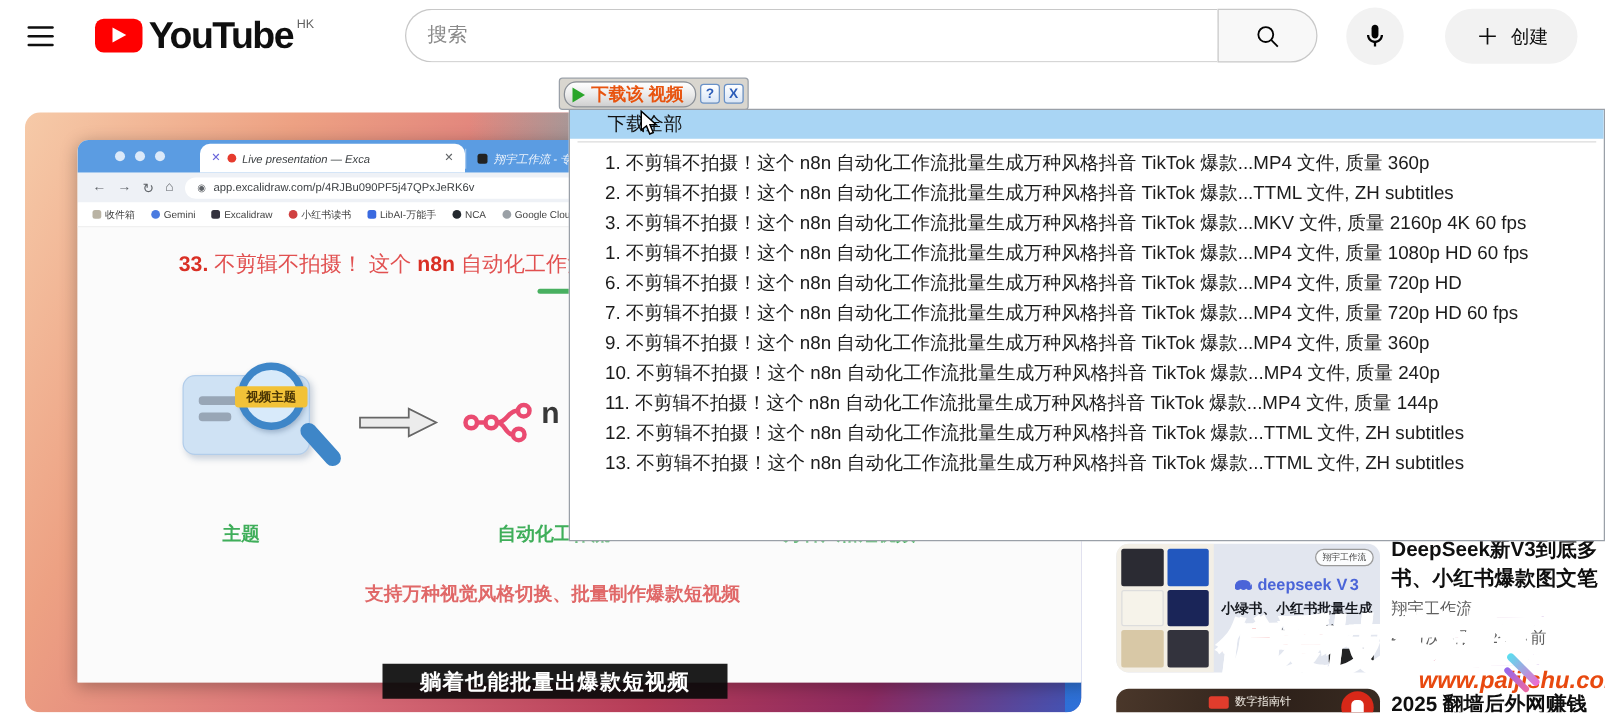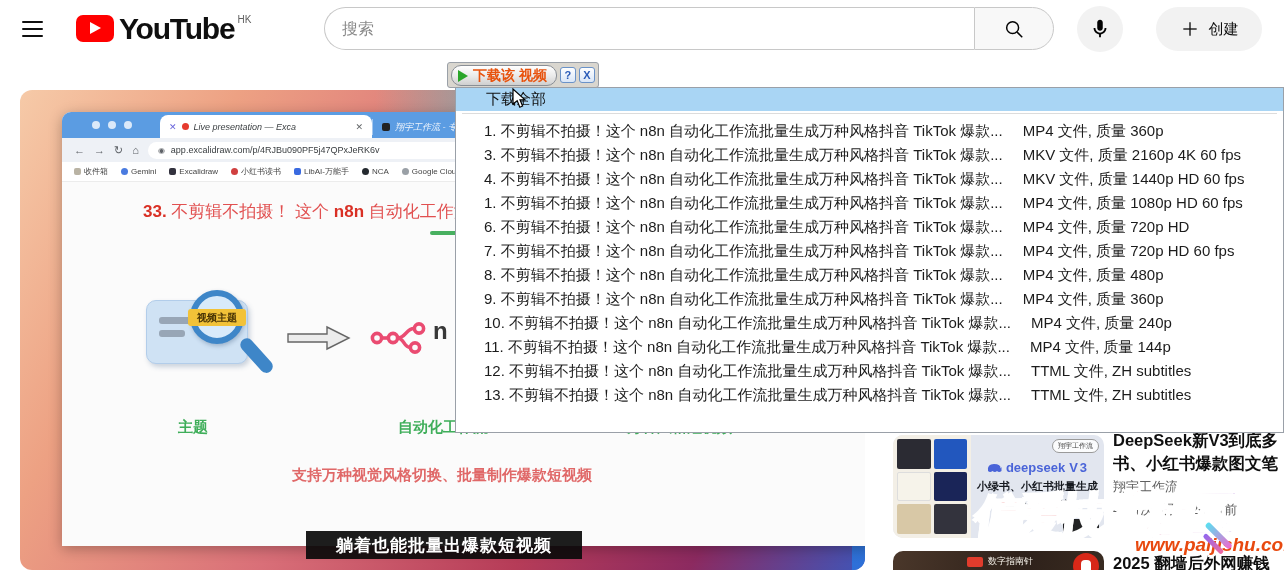--- a/index.html
+++ b/index.html
@@ -49,21 +49,21 @@
 
   
   #dl-menu { position:absolute; left:455px; top:87px; width:829px; height:346px; background:#fff;
              border:1px solid #9aa0a8; z-index:39; overflow:hidden; }
   #menu-header { height:23px; background:#a9d5f4; display:flex; align-items:center; padding-left:30px;
                  font-size:15px; color:#111; cursor:pointer; }
   #menu-sep { height:1px; background:#dcdcdc; margin:2px 6px 0 6px; }
   #menu-items { margin-top:5px; }
   .dl-item { height:24px; line-height:24px; padding-left:28px; font-size:15px; color:#1c1c1c;
              white-space:nowrap; overflow:hidden; cursor:pointer; }
-  .dl-item .fmt { margin-left:20px; }
+  .dl-item .fmt { margin-left:0; }
 
   
   #cursor { position:absolute; left:512px; top:88px; z-index:60; pointer-events:none; }
 
   
   #video { position:absolute; left:20px; top:90px; width:845px; height:480px; border-radius:12px;
            overflow:hidden; cursor:pointer;
            background:linear-gradient(118deg,#f6caa8 0%,#eda183 20%,#d96f78 45%,#b63c58 68%,#8c2a60 84%,#3f55b8 100%); }
   #video .teal-corner { position:absolute; top:0; right:0; width:58%; height:30px;
            background:linear-gradient(90deg, rgba(78,202,198,0) 0%, #4ecac6 45%); }
@@ -348,26 +348,25 @@
     </div>
     <div class="mini-btn">?</div>
     <div class="mini-btn">X</div>
   </div>
 
   <div id="dl-menu">
     <div id="menu-header">下载全部</div>
     <div id="menu-sep"></div>
     <div id="menu-items">
       <div class="dl-item"><span>1. 不剪辑不拍摄！这个 n8n 自动化工作流批量生成万种风格抖音 TikTok 爆款...</span><span class="fmt">MP4 文件, 质量 360p</span></div>
+      <div class="dl-item"><span>2. 不剪辑不拍摄！这个 n8n 自动化工作流批量生成万种风格抖音 TikTok 爆款...</span><span class="fmt">TTML 文件, ZH subtitles</span></div>
       <div class="dl-item"><span>3. 不剪辑不拍摄！这个 n8n 自动化工作流批量生成万种风格抖音 TikTok 爆款...</span><span class="fmt">MKV 文件, 质量 2160p 4K 60 fps</span></div>
-      <div class="dl-item"><span>4. 不剪辑不拍摄！这个 n8n 自动化工作流批量生成万种风格抖音 TikTok 爆款...</span><span class="fmt">MKV 文件, 质量 1440p HD 60 fps</span></div>
       <div class="dl-item"><span>1. 不剪辑不拍摄！这个 n8n 自动化工作流批量生成万种风格抖音 TikTok 爆款...</span><span class="fmt">MP4 文件, 质量 1080p HD 60 fps</span></div>
       <div class="dl-item"><span>6. 不剪辑不拍摄！这个 n8n 自动化工作流批量生成万种风格抖音 TikTok 爆款...</span><span class="fmt">MP4 文件, 质量 720p HD</span></div>
       <div class="dl-item"><span>7. 不剪辑不拍摄！这个 n8n 自动化工作流批量生成万种风格抖音 TikTok 爆款...</span><span class="fmt">MP4 文件, 质量 720p HD 60 fps</span></div>
-      <div class="dl-item"><span>8. 不剪辑不拍摄！这个 n8n 自动化工作流批量生成万种风格抖音 TikTok 爆款...</span><span class="fmt">MP4 文件, 质量 480p</span></div>
       <div class="dl-item"><span>9. 不剪辑不拍摄！这个 n8n 自动化工作流批量生成万种风格抖音 TikTok 爆款...</span><span class="fmt">MP4 文件, 质量 360p</span></div>
       <div class="dl-item"><span>10. 不剪辑不拍摄！这个 n8n 自动化工作流批量生成万种风格抖音 TikTok 爆款...</span><span class="fmt">MP4 文件, 质量 240p</span></div>
       <div class="dl-item"><span>11. 不剪辑不拍摄！这个 n8n 自动化工作流批量生成万种风格抖音 TikTok 爆款...</span><span class="fmt">MP4 文件, 质量 144p</span></div>
       <div class="dl-item"><span>12. 不剪辑不拍摄！这个 n8n 自动化工作流批量生成万种风格抖音 TikTok 爆款...</span><span class="fmt">TTML 文件, ZH subtitles</span></div>
       <div class="dl-item"><span>13. 不剪辑不拍摄！这个 n8n 自动化工作流批量生成万种风格抖音 TikTok 爆款...</span><span class="fmt">TTML 文件, ZH subtitles</span></div>
     </div>
   </div>
 
   <svg id="cursor" width="16" height="22" viewBox="0 0 16 22">
     <path d="M1,1 L1,16 L5.2,12.8 L7.8,19.2 L10.6,18 L8,11.8 L13,11.8 Z" fill="#fff" stroke="#000" stroke-width="1.2"></path>

